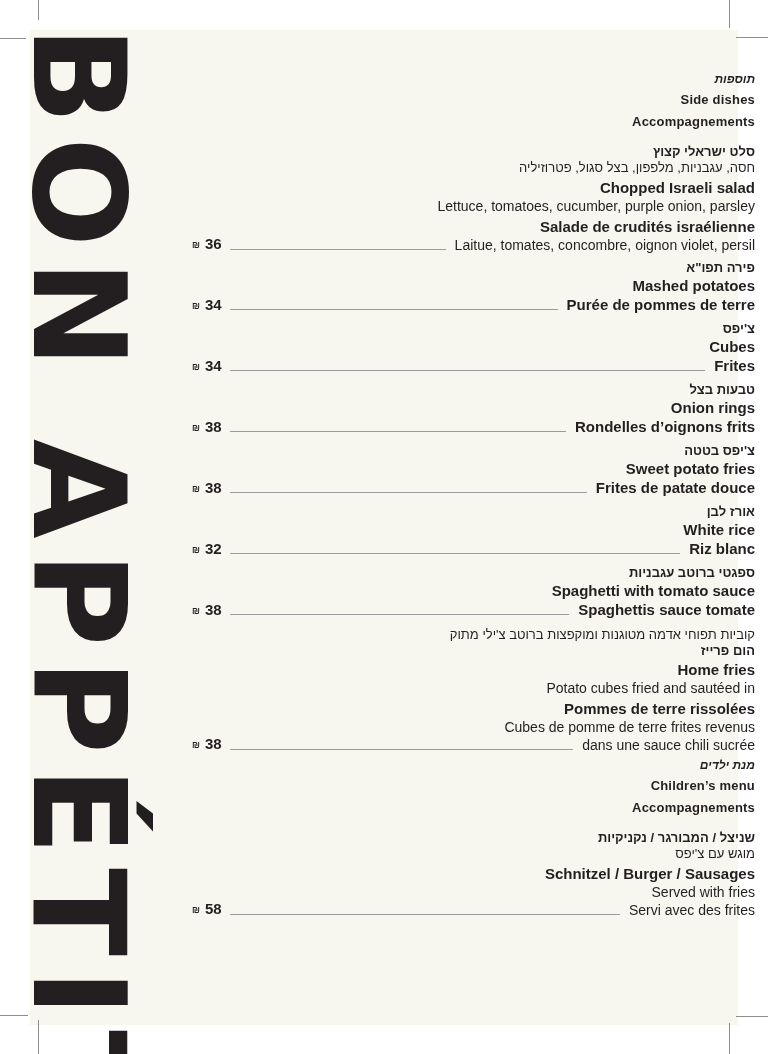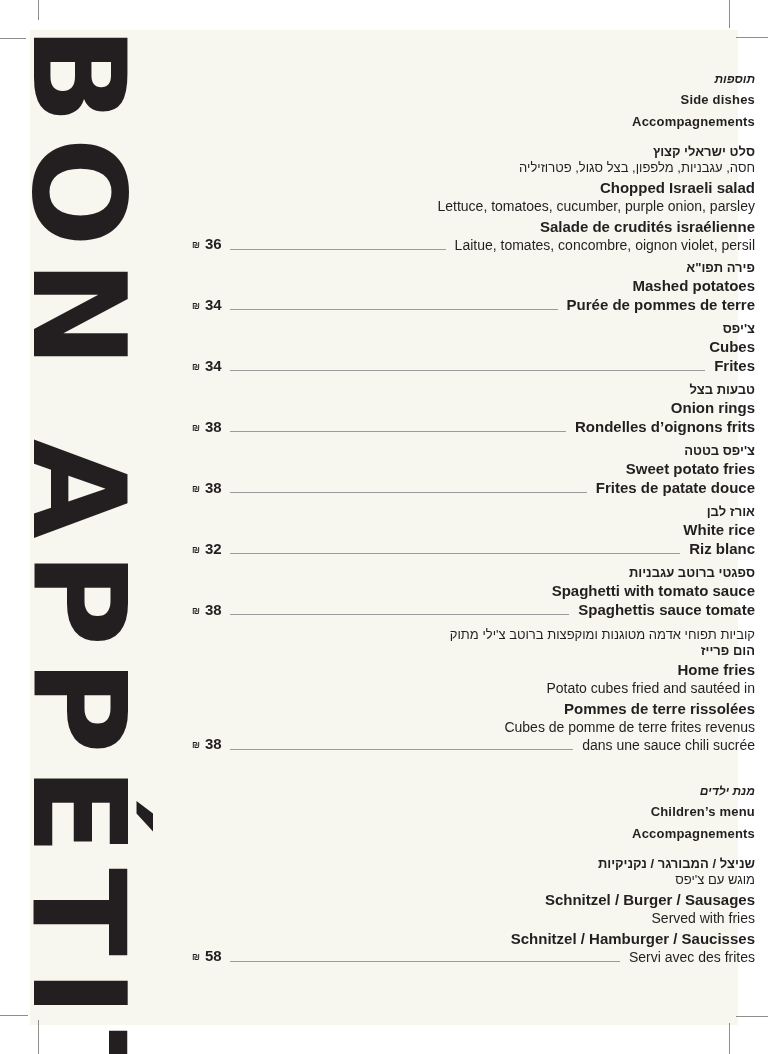--- a/index.html
+++ b/index.html
@@ -27,21 +27,21 @@
   .vtitle {
     position:absolute; left:14px; top:26px; height:1010px;
     writing-mode:vertical-rl;
     font-family:"DejaVu Sans", sans-serif;
     font-weight:bold; font-size:129px; letter-spacing:13px; line-height:1;
     color:#231f20; white-space:nowrap; user-select:none;
   }
 
   
   .menu { position:absolute; left:180px; top:70px; width:575px; text-align:right; }
-  .menu-section + .menu-section { margin-top:28px; }
+  .menu-section + .menu-section { margin-top:2px; }
 
   .sec-he    { font-size:12px; line-height:19px; font-weight:bold; font-style:italic; direction:rtl; }
   .sec-latin { font-size:13px; line-height:22px; font-weight:bold; letter-spacing:.2px; }
 
   .menu-items { margin-top:11px; }
   .menu-item + .menu-item { margin-top:6px; }
 
   .l-he   { font-size:13px; line-height:15px; direction:rtl; }
   .l-he.b { font-weight:bold; }
   .l-name { font-size:15px; line-height:16px; font-weight:bold; }
@@ -165,21 +165,20 @@
     <div class="menu-section">
       <div class="sec-he">מנת ילדים</div>
       <div class="sec-latin">Children’s menu</div>
       <div class="sec-latin">Accompagnements</div>
       <div class="menu-items">
         <div class="menu-item rich">
           <div class="l-he b">שניצל / המבורגר / נקניקיות</div>
           <div class="l-he d">מוגש עם צ'יפס</div>
           <div class="l-name lang-gap">Schnitzel / Burger / Sausages</div>
           <div class="l-desc">Served with fries</div>
-          <div class="l-name lang-gap">Schnitzel / Hamburger / Saucisses</div>
           <div class="price-row l-desc">
             <div class="price"><span class="shekel">₪</span><span>58</span></div>
             <div class="leader"></div>
             <div class="ptext" style="display: inline;">Servi avec des frites</div>
           </div>
         </div>
       </div>
     </div>
   </div>
 

